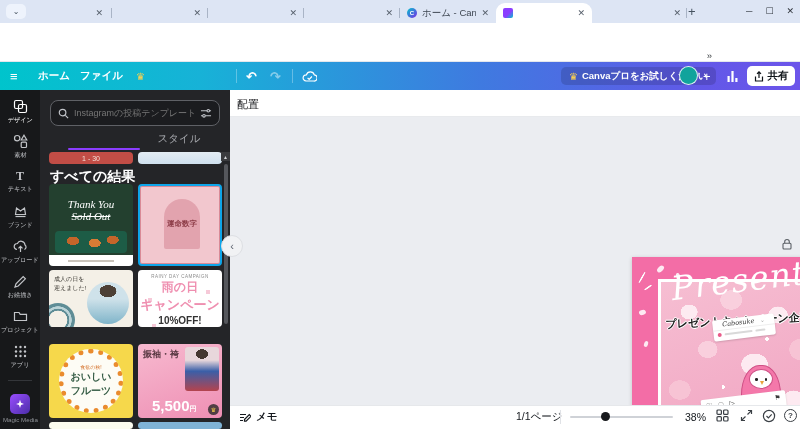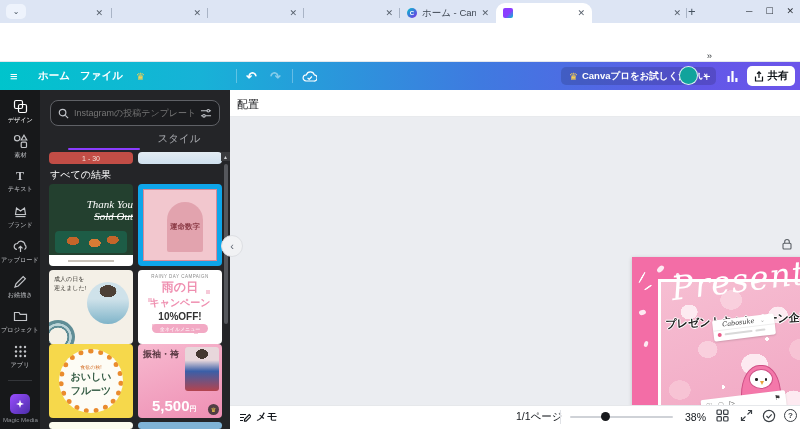--- a/index.html
+++ b/index.html
@@ -68,59 +68,59 @@
 
 #panel{position:absolute;left:40px;top:90px;width:190px;height:339px;background:#242528;overflow:hidden}
 .search{position:absolute;left:10px;top:10px;width:170px;height:26px;border:1px solid #5f6166;
   border-radius:8px;background:#1b1c1f;display:flex;align-items:center;padding:0 7px;gap:5px}
 .search input{flex:1;min-width:0;background:transparent;border:none;outline:none;
   color:#c3c6cb;font-size:9px;font-family:inherit}
 .ptab{position:absolute;top:38px;height:22px;display:flex;align-items:center;justify-content:center;
   font-size:10.5px;color:#a6a8ad}
 .ptab.active{color:#fff;font-weight:bold}
 .ptabline{position:absolute;left:28px;top:58px;width:72px;height:2px;background:#8b3dff;border-radius:2px}
-.heading{position:absolute;left:10px;top:78px;font-size:10px;font-weight:normal;color:#fff}
+.heading{position:absolute;left:10px;top:78px;font-size:14px;font-weight:bold;color:#fff}
 .thumb{position:absolute;width:84px;border-radius:4px;overflow:hidden}
 .col1{left:9px}.col2{left:98px}
-.r0{top:62px;height:12px}.r1{top:94px;height:82px}.r2{top:180px;height:74px}
+.r0{top:62px;height:12px}.r1{top:94px;height:82px}.r2{top:180px;height:57px}
 .r3{top:254px;height:74px}.r4{top:332px;height:7px}
 .t-red{background:#c24d46;display:flex;align-items:center;justify-content:center;
   color:#f3ddd6;font-size:7px;gap:3px}
 .t-blue0{background:linear-gradient(#e3ecf3,#cfe0ee)}
-.t-ty{background:#23402f;text-align:right;color:#fff;
+.t-ty{background:#23402f;text-align:center;color:#fff;
   font-family:"Liberation Serif","DejaVu Serif",serif}
 .t-ty .l1{margin-top:14px;font-size:11px;font-style:italic}
 .t-ty .l2{font-size:11px;font-style:italic;text-decoration:line-through}
 .ty-food{position:absolute;left:6px;bottom:13px;width:72px;height:22px;border-radius:4px;
   background:radial-gradient(10px 7px at 25% 45%,#c4652a 60%,transparent 61%),
   radial-gradient(10px 7px at 55% 55%,#d87b35 60%,transparent 61%),
   radial-gradient(10px 7px at 80% 40%,#c4652a 60%,transparent 61%),#1d5c46}
 .ty-cap{position:absolute;left:0;bottom:0;width:84px;height:11px;background:#fff;
   display:flex;align-items:center;justify-content:center}
 .ty-cap i{display:block;width:46px;height:2px;background:#c9c3bb}
-.t-fortune{background:#f2c7ce;border:5px solid #0ea5e9;box-shadow:inset 0 0 0 1px #d98a96}
+.t-fortune{background:#f2c7ce;border:2px solid #0ea5e9;box-shadow:inset 0 0 0 1px #d98a96}
 .arch{position:absolute;left:24px;top:13px;width:36px;height:50px;background:#e2a3ae;
   border-radius:18px 18px 2px 2px;display:flex;align-items:center;justify-content:center}
 .arch span{color:#8f3f4a;font-size:7.5px;font-weight:bold;
   font-family:"Liberation Serif","DejaVu Serif",serif}
 .t-seijin{background:#f4f0e7}
 .sj-txt{position:absolute;left:5px;top:5px;font-size:6px;color:#35322c;line-height:1.5}
 .sj-photo{position:absolute;right:4px;top:12px;width:42px;height:42px;border-radius:50%;
   background:radial-gradient(14px 10px at 50% 22%,#4c4036 60%,transparent 61%),
   linear-gradient(#cfe2ea 40%,#7fb4c9)}
 .sj-wave{position:absolute;left:-8px;bottom:-10px;width:34px;height:34px;border-radius:50%;
   background:radial-gradient(circle,#f4f0e7 38%,#5f8d96 40% 46%,#bcd4d8 48% 56%,#5f8d96 58%)}
 .t-rainy{background:radial-gradient(2.5px at 12px 30px,#f6c9d8 98%,transparent),
   radial-gradient(2.5px at 70px 22px,#f6c9d8 98%,transparent),
   radial-gradient(2.5px at 58px 62px,#f6c9d8 98%,transparent),
   radial-gradient(2.5px at 16px 56px,#f6c9d8 98%,transparent),#ffffff;
   text-align:center;color:#ef8fb0}
 .t-rainy .eyebrow{margin-top:4px;font-size:4.5px;color:#8a8a8a;letter-spacing:.5px}
 .t-rainy .tt{font-size:12px;font-weight:bold;text-shadow:0 0 2px #fff}
-.t-rainy .st{font-size:10px;font-weight:bold}
+.t-rainy .st{font-size:13px;font-weight:bold}
 .t-rainy .off{font-size:10px;font-weight:bold;color:#333;margin-top:1px}
 .t-rainy .btn{margin:2px auto 0;width:56px;height:9px;border-radius:5px;background:#f2a9c4;
   color:#fff;font-size:5px;display:flex;align-items:center;justify-content:center}
 .t-fruits{background:#f6d84b}
 .wreath{position:absolute;left:10px;top:5px;width:64px;height:64px;border-radius:50%;
   border:5px dotted #ea8b2e;display:flex;flex-direction:column;align-items:center;justify-content:center;
   background:#fdfcf5;text-align:center}
 .wreath .ey{font-size:5px;color:#d2691e}
 .wreath .w1,.wreath .w2{font-size:10px;font-weight:bold;color:#355c45}
 .t-kimono{background:linear-gradient(160deg,#f7b9cf,#ee8fb4);color:#5a3a44}

